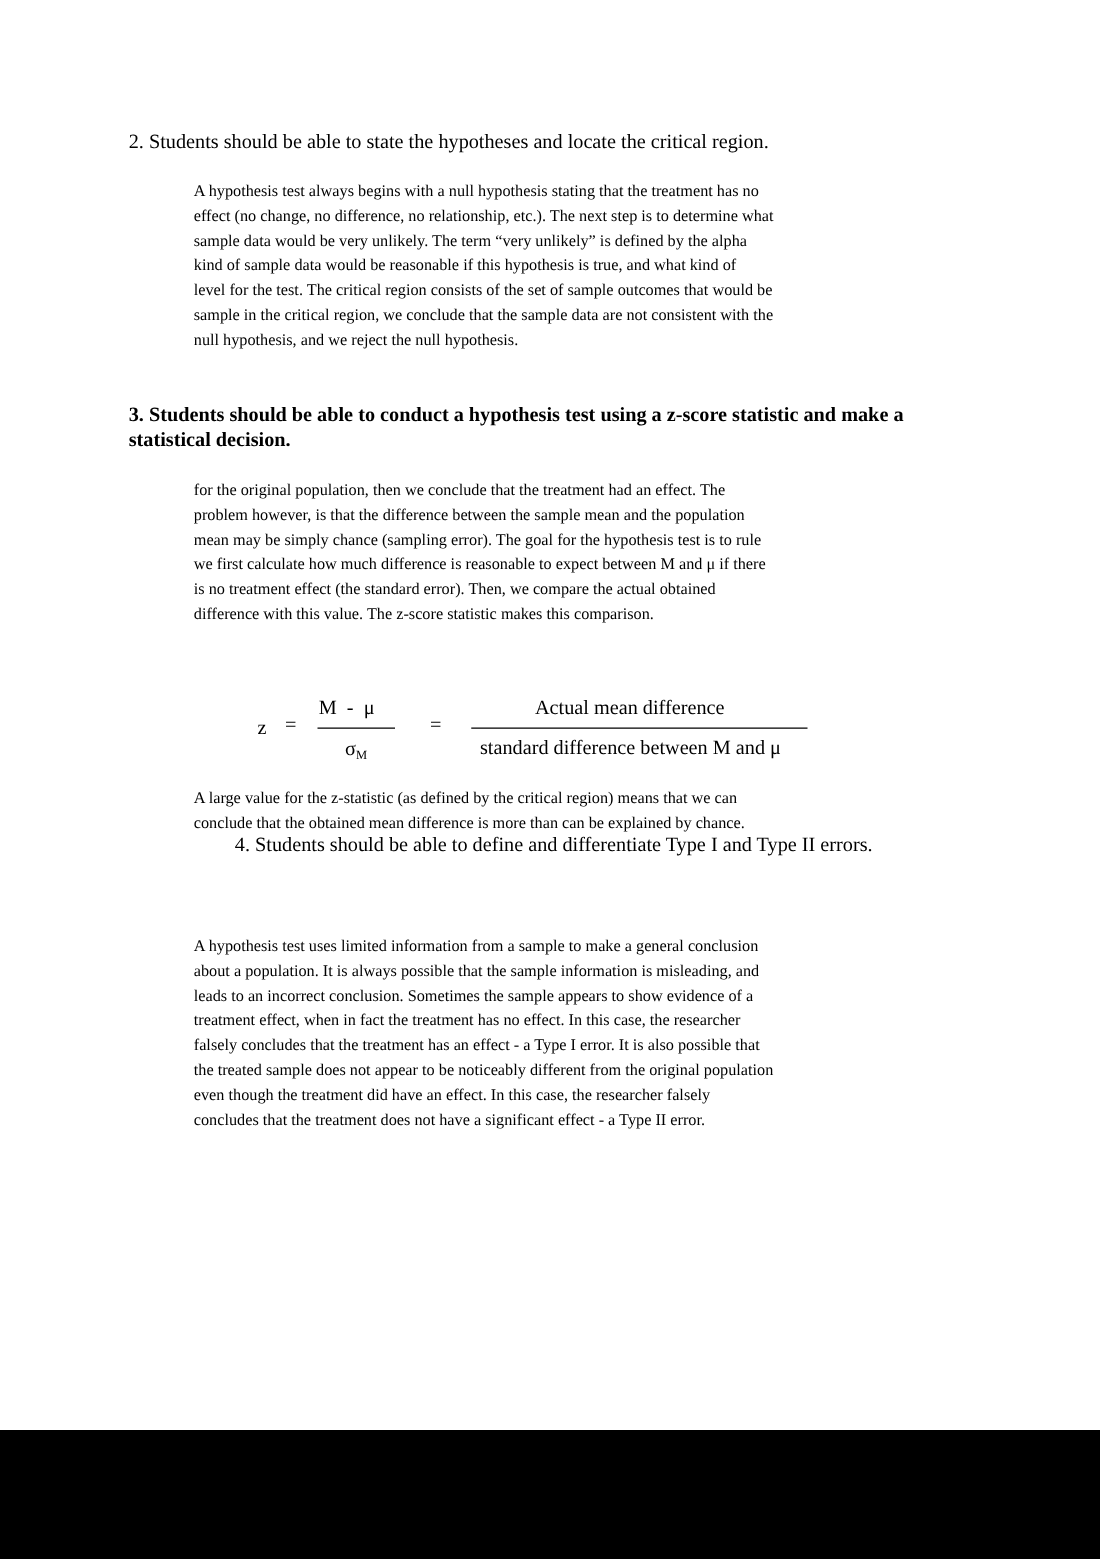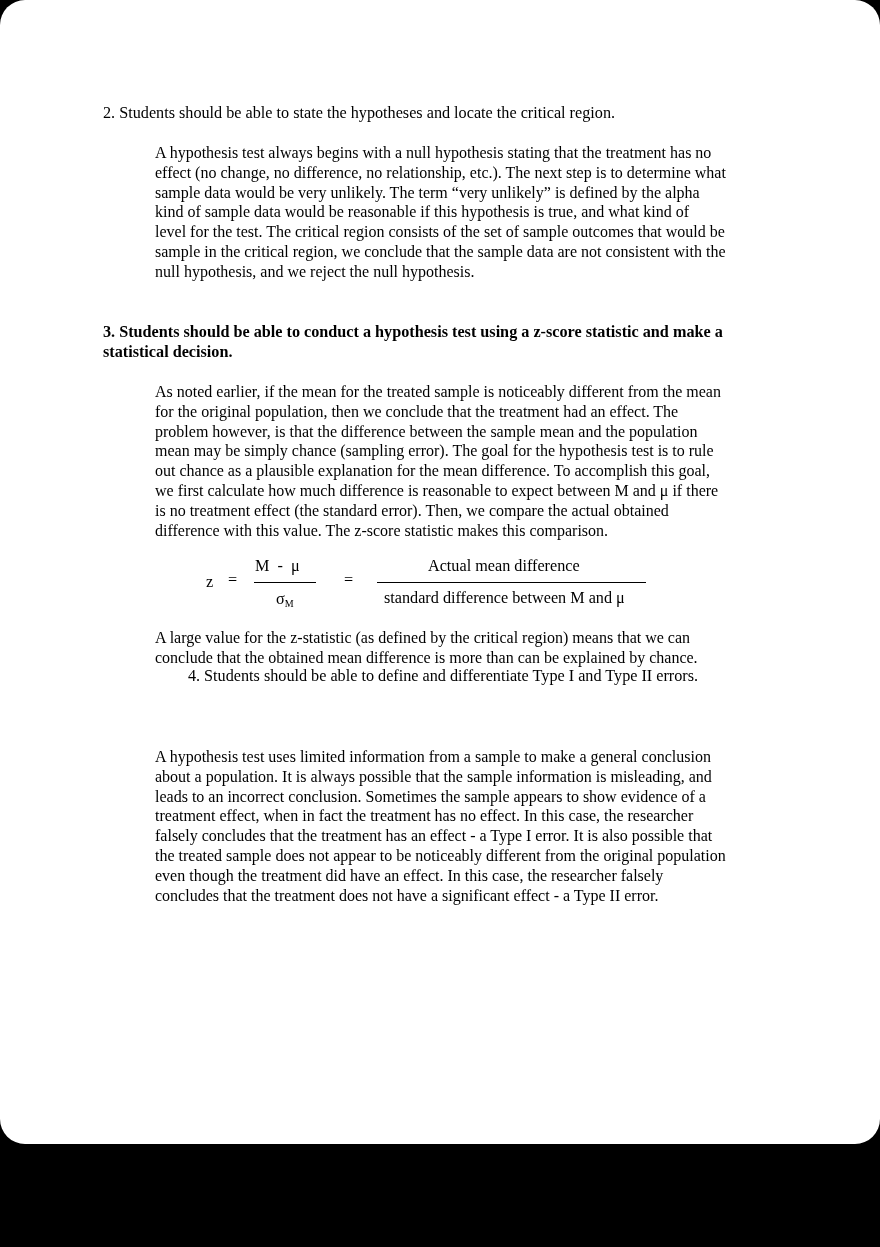--- a/index.html
+++ b/index.html
@@ -15,34 +15,33 @@
       font-family: "Liberation Serif", serif;
       color: #000000;
     }
     .page {
       position: absolute;
       left: 0;
       top: 0;
       width: 880px;
       height: 1144px;
       background: #ffffff;
-      border-radius: 25px;
     }
     .heading {
       position: absolute;
       left: 103px;
       width: 680px;
       font-size: 16.2px;
       line-height: 19.6px;
     }
     .para {
       position: absolute;
       left: 155px;
       width: 630px;
-      font-size: 16px;
+      font-size: 13px;
       line-height: 19.8px;
     }
     .line { display: block; white-space: nowrap; }
     .formula {
       position: absolute;
       left: 0;
       top: 0;
       width: 880px;
       height: 620px;
       pointer-events: none;
@@ -75,25 +74,23 @@
     <span class="line">level for the test.  The critical region consists of the set of sample outcomes that would be</span>
     <span class="line">sample in the critical region, we conclude that the sample data are not consistent with the</span>
     <span class="line">null hypothesis, and we reject the null hypothesis.</span>
   </div>
 
   <div class="heading" style="top:323px;font-weight:bold;">
     <span class="line">3.  Students should be able to conduct a hypothesis test using a z-score statistic and make a</span>
     <span class="line">statistical decision.</span>
   </div>
   <div class="para" style="top:382px;">
-    <span class="line">As noted earlier, if the mean for the treated sample is noticeably different from the mean</span>
     <span class="line">for the original population, then we conclude that the treatment had an effect.  The</span>
     <span class="line">problem however, is that the difference between the sample mean and the population</span>
     <span class="line">mean may be simply chance (sampling error).  The goal for the hypothesis test is to rule</span>
-    <span class="line">out chance as a plausible explanation for the mean difference.  To accomplish this goal,</span>
     <span class="line">we first calculate how much difference is reasonable to expect between M and μ if there</span>
     <span class="line">is no treatment effect (the standard error).  Then, we compare the actual obtained</span>
     <span class="line">difference with this value.  The z-score statistic makes this comparison.</span>
   </div>
 
   <div class="formula">
     <span class="f-txt" style="left:206px; top:573px;">z</span>
     <span class="f-txt" style="left:228px; top:571px;">=</span>
     <span class="f-txt" style="left:255px; top:557px; white-space:pre;">M  -  μ</span>
     <div class="f-rule" style="left:254px; top:582px; width:62px;"></div>

